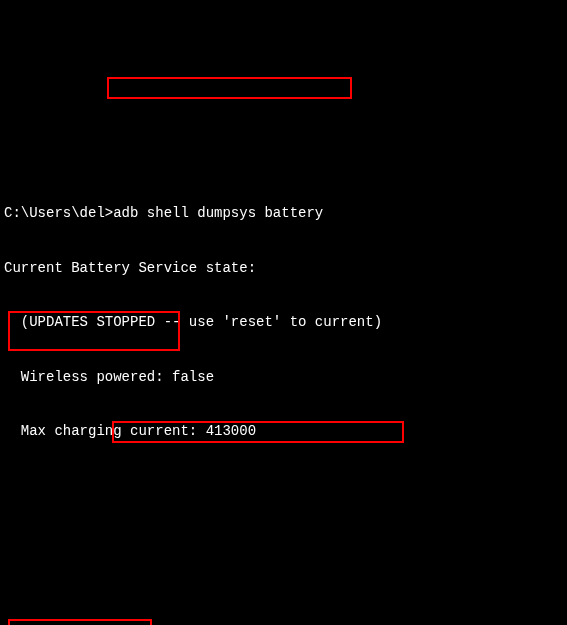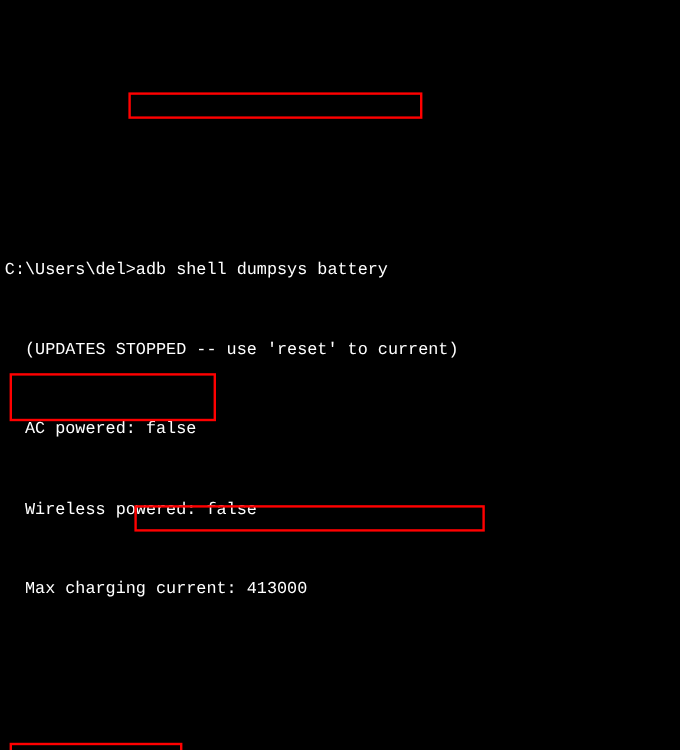--- a/index.html
+++ b/index.html
@@ -17,21 +17,20 @@
       width: 567px;
       height: 625px;
       overflow: hidden;
       white-space: pre;
     }
     .terminal {
       position: relative;
     }
     .line {
       white-space: pre;
-      margin-top: 12px;
     }
     .highlight-box {
       position: absolute;
       border: 2px solid #ff0000;
       pointer-events: none;
     }
     .box1 {
       top: 0px;
       left: 103px;
       width: 245px;
@@ -61,22 +60,22 @@
 
 
 
 <div class="terminal">
   <div class="highlight-box box1"></div>
   <div class="highlight-box box2"></div>
   <div class="highlight-box box3"></div>
   <div class="highlight-box box4"></div>
 
   <div class="line"><span>C:\Users\del&gt;</span><span>adb shell dumpsys battery</span></div>
+  <div class="line">Current Battery Service state:</div>
   <div class="line">  (UPDATES STOPPED -- use 'reset' to current)</div>
-  <div class="line">  AC powered: false</div>
   <div class="line">  Wireless powered: false</div>
   <div class="line">  Max charging current: 413000</div>
   
   
   
   
   
   
   
   

